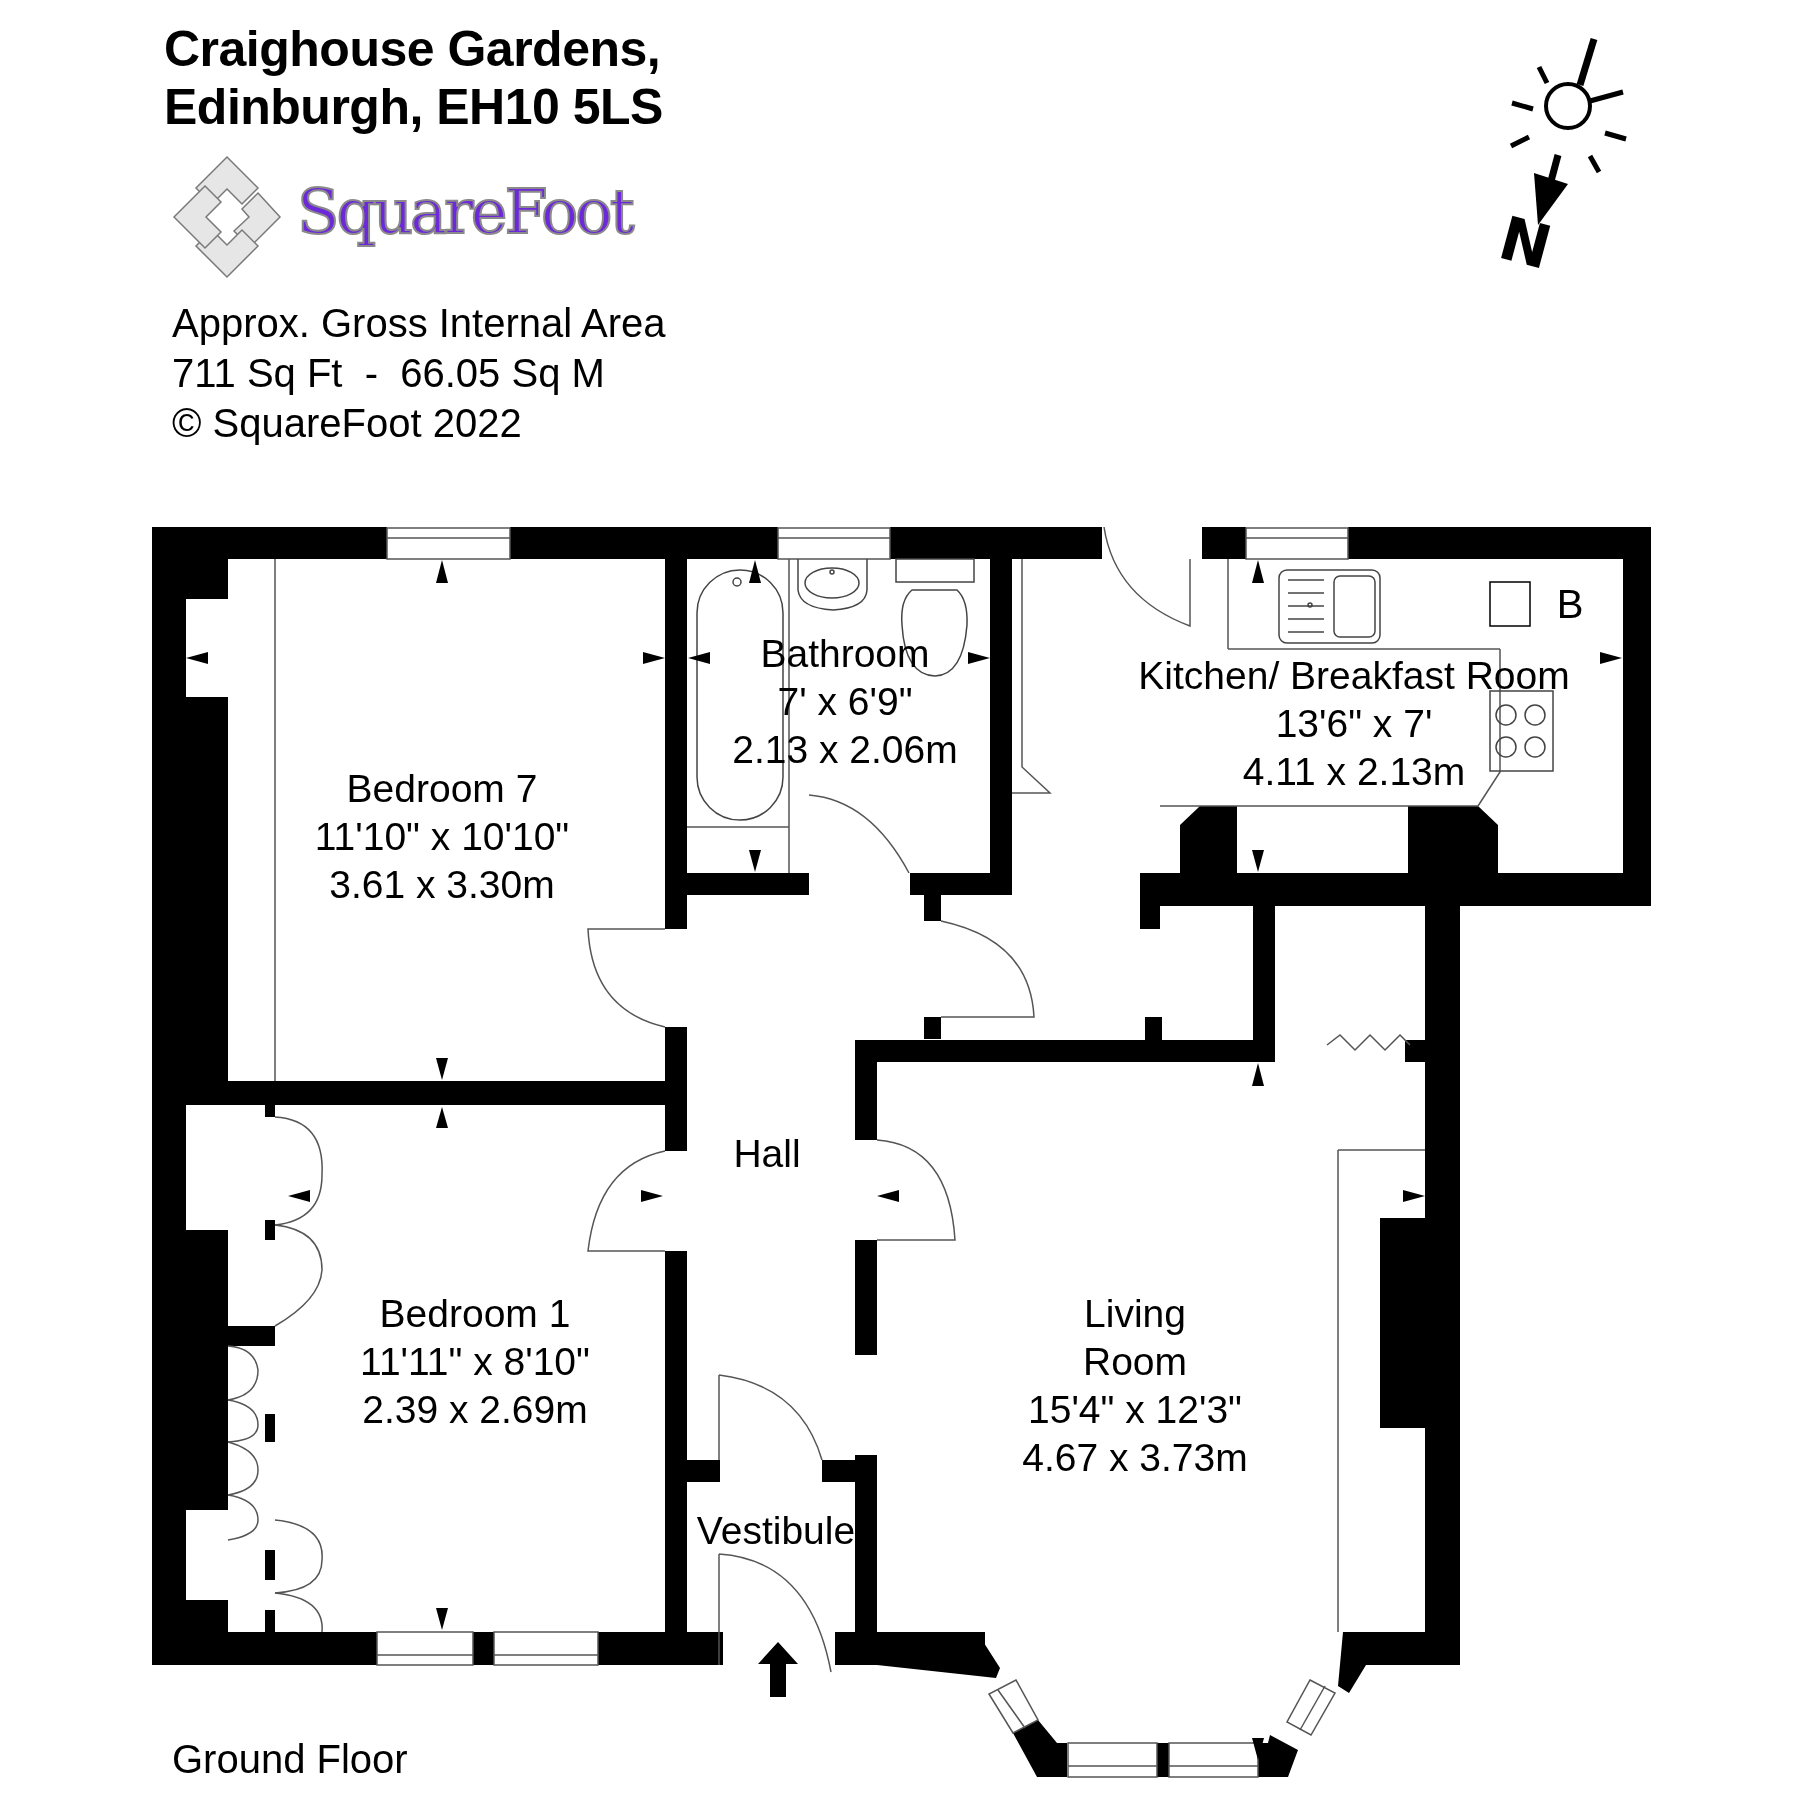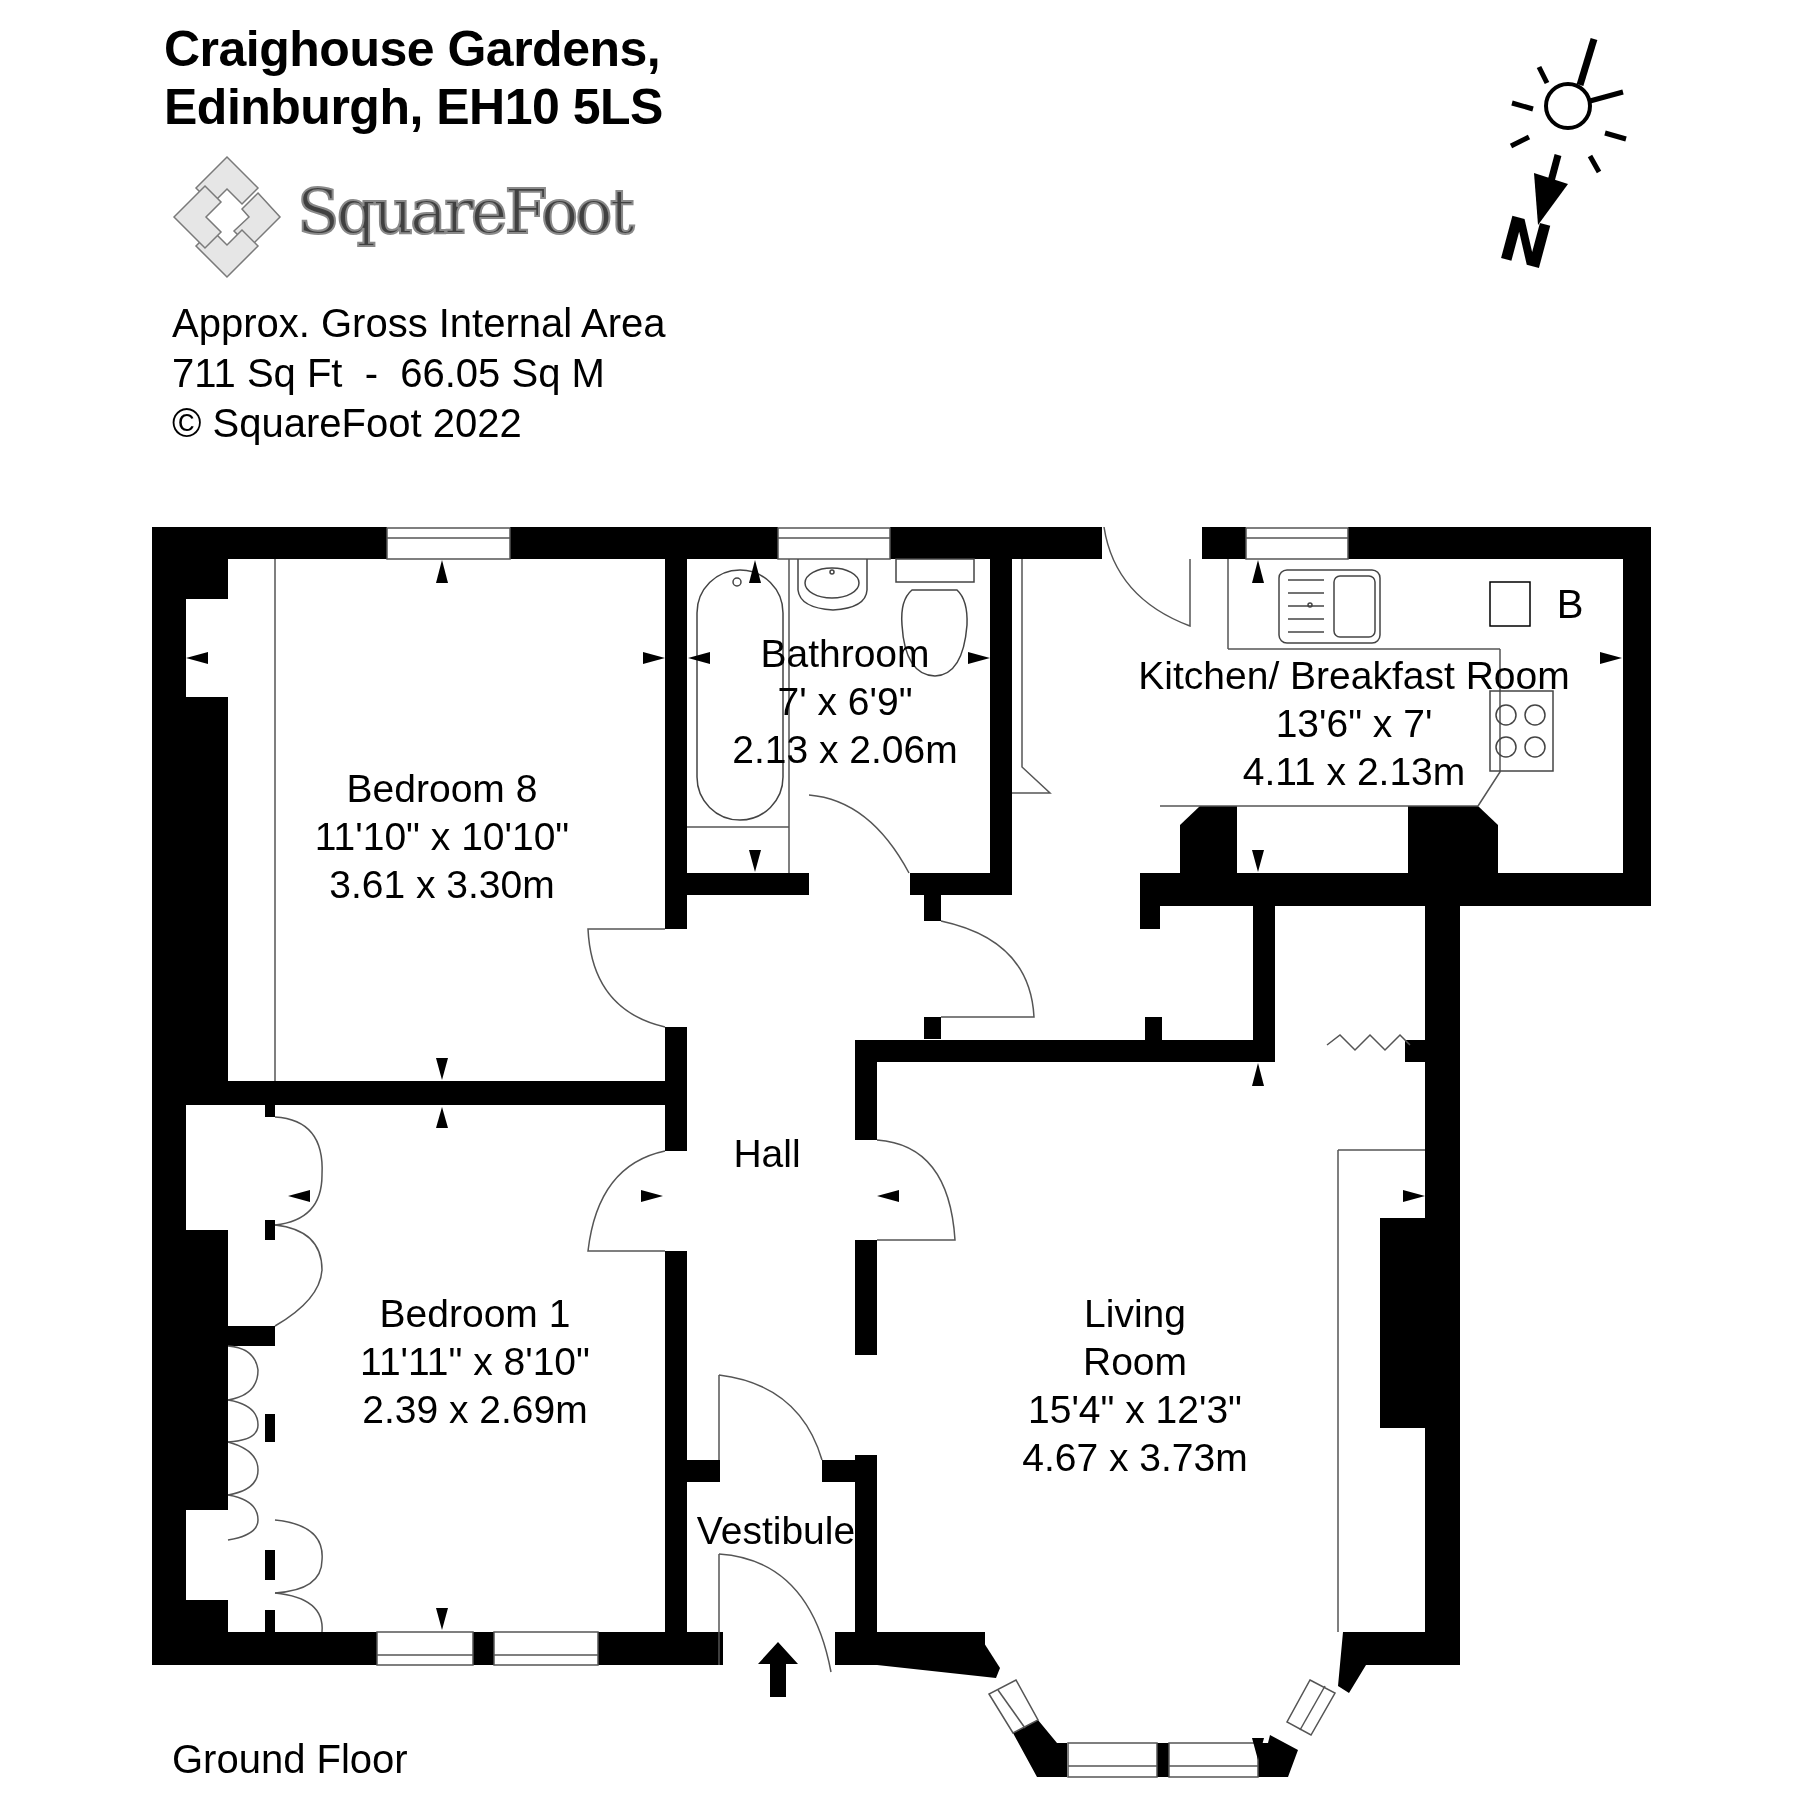--- a/index.html
+++ b/index.html
@@ -1,19 +1,19 @@
 <!DOCTYPE html>
 <html><head>
 <meta charset="utf-8">
 <style>
   html, body { margin: 0; padding: 0; background: #ffffff; }
   body { width: 1800px; height: 1800px; position: relative; overflow: hidden; font-family: "Liberation Sans", sans-serif; color: #000; }
   .title { position: absolute; left: 164px; top: 20px; font-weight: bold; font-size: 50px; line-height: 58px; letter-spacing: -0.5px; }
   .logo { position: absolute; left: 172px; top: 155px; width: 450px; height: 130px; }
-  .logo-text { position: absolute; left: 125px; top: 20px; font-size: 62px; font-family: "DejaVu Serif", serif; color: #404040; -webkit-text-stroke: 2px #8a8a8a; letter-spacing: -3px; }
+  .logo-text { position: absolute; left: 125px; top: 20px; font-size: 62px; font-family: "DejaVu Serif", serif; color: #6d28d9; -webkit-text-stroke: 2px #8a8a8a; letter-spacing: -3px; }
   .info { position: absolute; left: 172px; top: 298px; font-size: 40px; line-height: 50px; }
   .info div { white-space: pre; }
   .compass { position: absolute; left: 1490px; top: 15px; width: 150px; height: 265px; }
   .plan { position: absolute; left: 0; top: 0; width: 1800px; height: 1800px; }
   .label { position: absolute; font-size: 39px; line-height: 48px; text-align: center; white-space: nowrap; transform: translateX(-50%); }
   .floor-label { position: absolute; left: 172px; top: 1737px; font-size: 40px; }
 </style>
 </head>
 <body>
 
@@ -230,21 +230,21 @@
     <polygon points="288,1196 310,1190 310,1202"></polygon>
     <polygon points="663,1196 641,1190 641,1202"></polygon>
   </g>
 
   <g fill="#000">
     <polygon points="778,1642 758,1664 770,1664 770,1697 786,1697 786,1664 798,1664"></polygon>
   </g>
 </svg>
 
 <div class="label" style="left:442px; top:765px;">
-  <div>Bedroom 8</div>
+  <div>Bedroom 7</div>
   <div>11'10" x 10'10"</div>
   <div>3.61 x 3.30m</div>
 </div>
 
 <div class="label" style="left:845px; top:630px;">
   <div>Bathroom</div>
   <div>7' x 6'9"</div>
   <div>2.13 x 2.06m</div>
 </div>
 

